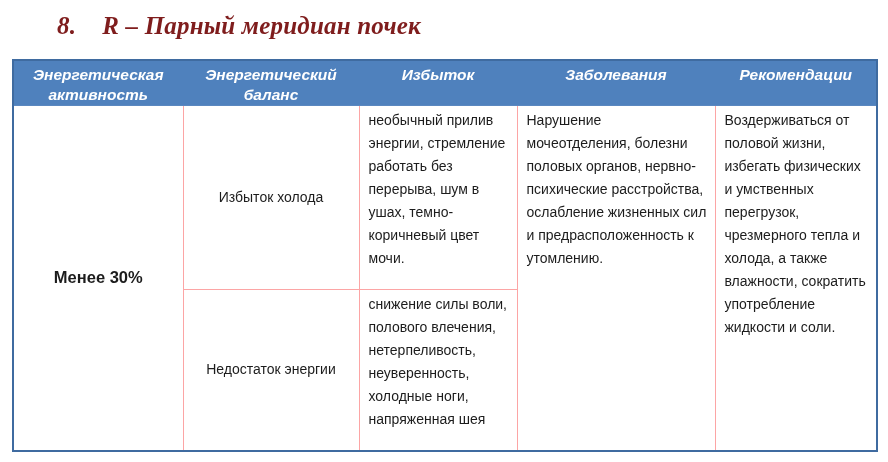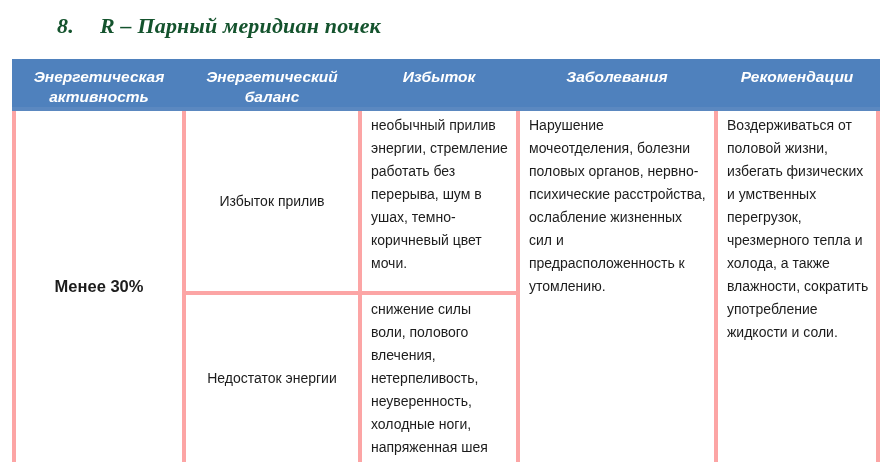--- a/index.html
+++ b/index.html
@@ -4,36 +4,36 @@
 <style>
   * { box-sizing: border-box; margin: 0; padding: 0; }
   html, body { width: 888px; height: 462px; background: #ffffff; overflow: hidden; }
   body { font-family: "Liberation Sans", sans-serif; color: #1c1c1c; }
 
   .heading {
     margin: 13px 0 0 57px;
     font-family: "Liberation Serif", serif;
     font-style: italic;
     font-weight: 600;
-    font-size: 22px;
+    font-size: 25px;
     line-height: 26px;
-    color: #14532d;
+    color: #7f1d1d;
     letter-spacing: 0.2px;
   }
   .heading .num { margin-right: 26px; }
 
   table.meridian {
     margin: 20px 0 0 12px;
     width: 864px;
     table-layout: fixed;
     border-collapse: collapse;
     border: 2px solid #3f6ba0;
   }
   th, td {
-    border: 4px solid #fca5a5;
+    border: 1px solid #fca5a5;
     vertical-align: top;
   }
   thead th {
     background: #4f81bd;
     border-color: #4f81bd;
     border-bottom-color: #5b88c0;
     color: #ffffff;
     font-style: italic;
     font-weight: bold;
     font-size: 15.5px;
@@ -76,21 +76,21 @@
       <th>Энергетическая активность</th>
       <th>Энергетический баланс</th>
       <th>Избыток</th>
       <th>Заболевания</th>
       <th>Рекомендации</th>
     </tr>
   </thead>
   <tbody>
     <tr class="row-1">
       <td class="center activity" rowspan="2">Менее 30%</td>
-      <td class="center">Избыток прилив</td>
+      <td class="center">Избыток холода</td>
       <td>необычный прилив энергии, стремление работать без перерыва, шум в ушах, темно-коричневый цвет мочи.</td>
       <td rowspan="2">Нарушение мочеотделения, болезни половых органов, нервно-психические расстройства, ослабление жизненных сил и предрасположенность к утомлению.</td>
       <td rowspan="2">Воздерживаться от половой жизни, избегать физических и умственных перегрузок, чрезмерного тепла и холода, а также влажности, сократить употребление жидкости и соли.</td>
     </tr>
     <tr class="row-2">
       <td class="center">Недостаток энергии</td>
       <td>снижение силы воли, полового влечения, нетерпеливость, неуверенность, холодные ноги, напряженная шея</td>
     </tr>
   </tbody>
 </table>

